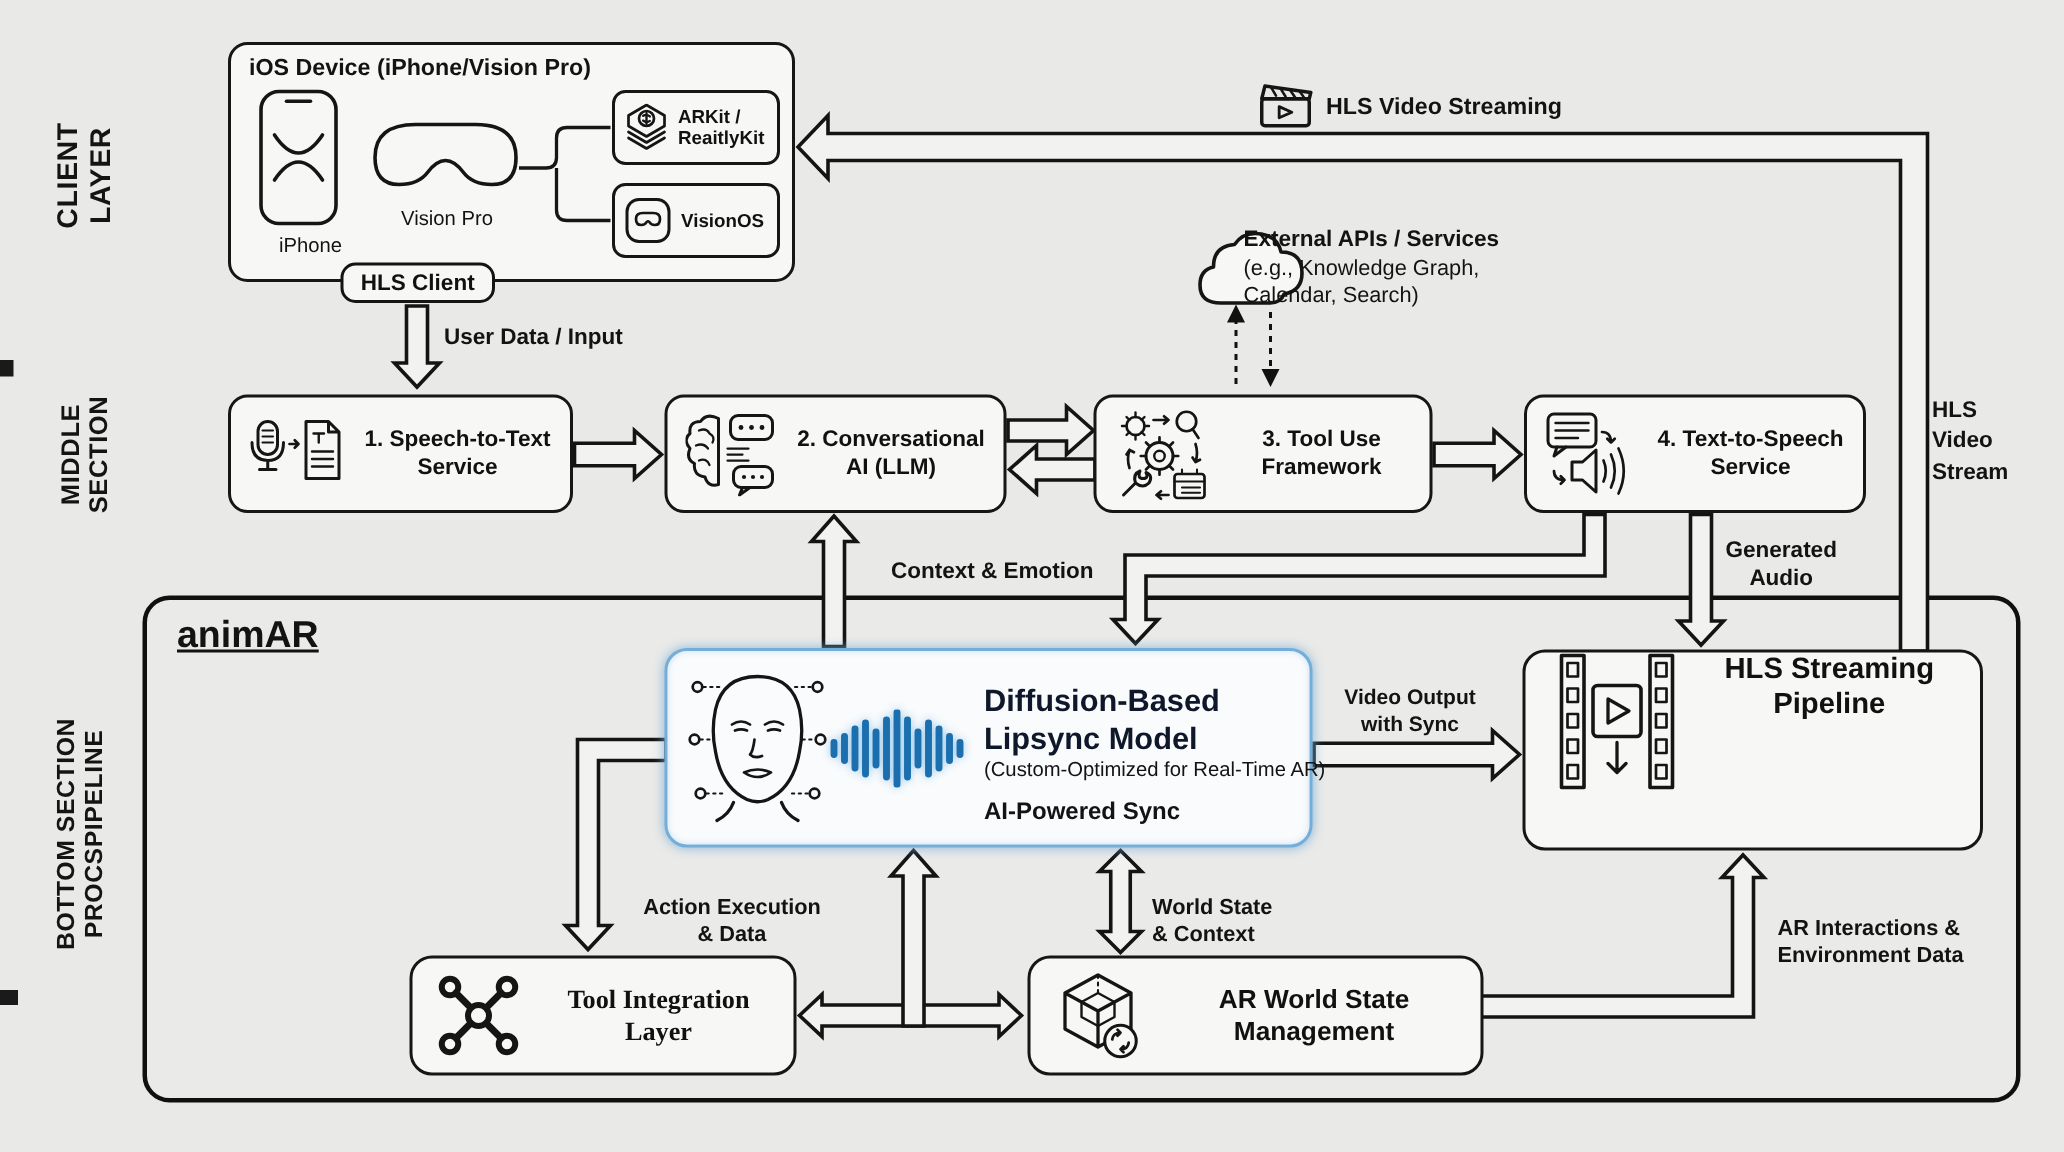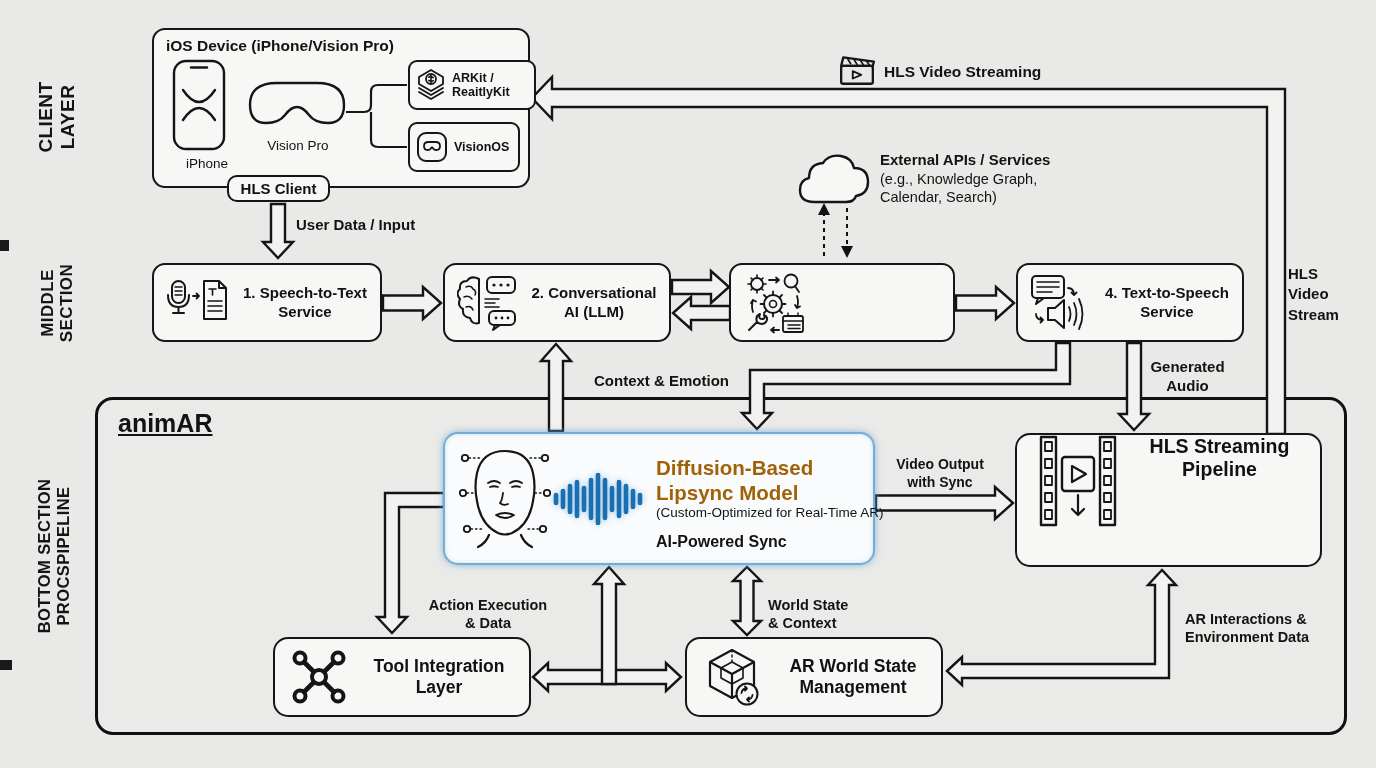--- a/index.html
+++ b/index.html
@@ -99,21 +99,21 @@
     <path class="icon" d="M12,32 Q28,56 44,32"></path>
     <path class="icon" d="M12,62 Q28,38 44,62"></path>
   </svg>
   <div class="lbl" style="left:172px;top:156px;width:56px;text-align:right;font-weight:400;font-size:13.5px;">iPhone</div>
 
   <svg class="abs" style="left:247px;top:76px;z-index:4;" width="100" height="58" viewBox="0 0 100 52">
     <path class="icon" d="M3,26 Q3,4 30,4 L70,4 Q97,4 97,26 Q97,44 81,44 Q68,44 62,36 Q56,28 50,28 Q44,28 38,36 Q32,44 19,44 Q3,44 3,26 Z"></path>
   </svg>
   <div class="lbl" style="left:252px;top:138px;width:92px;text-align:center;font-weight:400;font-size:13.5px;">Vision Pro</div>
 
-  <div class="box" style="left:408px;top:60px;width:128px;height:50px;border-width:2px;border-radius:9px;display:flex;align-items:center;gap:6px;padding:0 6px;">
+  <div class="box" style="left:408px;top:60px;width:112px;height:50px;border-width:2px;border-radius:9px;display:flex;align-items:center;gap:6px;padding:0 6px;">
     <svg width="30" height="32" viewBox="0 0 30 32">
       <path class="icon" style="stroke-width:1.8" d="M15,1 L27,8 V15 L15,22 L3,15 V8 Z"></path>
       <circle class="icon" style="stroke-width:1.8" cx="15" cy="10" r="5"></circle>
       <path class="icon" style="stroke-width:1.6" d="M15,6.5 V13.5 M12.8,8.2 Q15,6.8 17.2,8.6 M17.2,11.6 Q15,13.2 12.8,11.4"></path>
       <path class="icon" style="stroke-width:1.8" d="M3,19 L15,26 L27,19 M3,23 L15,30 L27,23"></path>
     </svg>
     <div style="font-size:12.5px;font-weight:700;line-height:1.15;">
       <div>ARKit /</div>
       <div>ReaitlyKit</div>
     </div>
@@ -137,21 +137,21 @@
     <path class="icon" style="stroke-width:2.2" d="M3,15 L5,7 L34,11 L33,15 Z"></path>
     <rect class="icon" style="stroke-width:2.2" x="3" y="15" width="30" height="17" rx="2"></rect>
     <path class="icon" style="stroke-width:1.6" d="M9,8 L12,13 M15,8.8 L18,13.6 M21,9.6 L24,14 M27,10.4 L30,14.6"></path>
     <path class="icon" style="stroke-width:1.8" d="M14,20 L22,23.5 L14,27 Z"></path>
   </svg>
   <div class="lbl" style="left:884px;top:62px;font-size:15.5px;">HLS Video Streaming</div>
 
   <svg class="abs" style="left:796px;top:152px;z-index:4;" width="76" height="54" viewBox="0 0 76 54">
     <path class="icon" style="fill:#f7f7f5;stroke-width:2.4" d="M18,50 Q4,50 4,38 Q4,28 13,26 Q13,12 27,11 Q33,2 45,4 Q56,6 58,16 Q72,16 72,30 Q72,42 60,44 Q58,50 50,50 Z"></path>
   </svg>
-  <div class="lbl" style="left:880px;top:150px;font-size:15px;line-height:1.3;">
+  <div class="lbl" style="left:829px;top:150px;font-size:15px;line-height:1.3;">
     <div>External APIs / Services</div>
     <div style="font-weight:400;font-size:14.5px;">(e.g., Knowledge Graph,</div>
     <div style="font-weight:400;font-size:14.5px;">Calendar, Search)</div>
   </div>
 
   <div class="lbl" style="left:1288px;top:264px;width:66px;font-size:15px;line-height:1.35;">
     <div>HLS</div>
     <div>Video</div>
     <div>Stream</div>
   </div>
@@ -206,20 +206,24 @@
       <g class="icon" style="stroke-width:1.8">
         <path d="M30,19.5 V23 M30,41 V44.5 M17.5,32 H21 M39,32 H42.5 M21,23 L23.5,25.5 M36.5,38.5 L39,41 M39,23 L36.5,25.5 M23.5,38.5 L21,41"></path>
       </g>
       <path class="icon" style="stroke-width:1.8" d="M10,28 Q8,34 10,40 M10,28 L8,31 M10,28 L13,29.5"></path>
       <path class="icon" style="stroke-width:1.8" d="M54,24 Q56,30 54,36 M54,36 L52,33 M54,36 L57,34.5"></path>
       <path class="icon" style="stroke-width:2" d="M6,58 L14,50 M14,50 Q12,44 17,42 Q15,47 19,47 Q23,47 21,43 Q26,45 23,50 Q19,54 14,50"></path>
       <rect class="icon" style="stroke-width:1.8" x="40" y="44" width="20" height="16" rx="2"></rect>
       <path class="icon" style="stroke-width:1.4" d="M40,49 H60 M45,44 V41 M55,44 V41 M45,53 H57 M45,56.5 H57"></path>
       <path class="icon" style="stroke-width:1.8" d="M36,58 H28 M28,58 L31,55.5 M28,58 L31,60.5"></path>
     </svg>
+    <div class="midtitle">
+      <div>3. Tool Use</div>
+      <div>Framework</div>
+    </div>
   </div>
 
   <div class="box midbox" style="left:1016px;top:263px;width:228px;height:79px;">
     <svg width="62" height="58" viewBox="0 0 62 58">
       <rect class="icon" style="stroke-width:2" x="2" y="2" width="32" height="22" rx="4"></rect>
       <path class="icon" style="stroke-width:1.6" d="M7,8 H29 M7,13 H29 M7,18 H22"></path>
       <path class="icon" style="stroke-width:2" d="M8,24 L6,30 L14,24"></path>
       <path class="icon" style="stroke-width:1.8" d="M38,14 Q44,14 44,21 M44,21 L41.5,18.5 M44,21 L46.5,18.5"></path>
       <path class="icon" style="stroke-width:1.8" d="M6,40 Q6,46 13,46 M13,46 L10.5,43.5 M13,46 L10.5,48.5"></path>
       <path class="icon" style="stroke-width:2" d="M18,34 H25 L34,26 V54 L25,46 H18 Z"></path>
@@ -268,21 +272,21 @@
       <line x1="39" y1="7" x2="39" y2="45"></line>
       <line x1="46" y1="2" x2="46" y2="50"></line>
       <line x1="53" y1="7" x2="53" y2="45"></line>
       <line x1="60" y1="15" x2="60" y2="37"></line>
       <line x1="67" y1="9" x2="67" y2="43"></line>
       <line x1="74" y1="13" x2="74" y2="39"></line>
       <line x1="81" y1="18" x2="81" y2="34"></line>
       <line x1="88" y1="22" x2="88" y2="30"></line>
     </g>
   </svg>
-  <div class="lbl" style="left:656px;top:456px;font-size:20.5px;line-height:1.2;color:#a16207;z-index:5;">
+  <div class="lbl" style="left:656px;top:456px;font-size:20.5px;line-height:1.2;color:#0f172a;z-index:5;">
     <div>Diffusion-Based</div>
     <div>Lipsync Model</div>
   </div>
   <div class="lbl" style="left:656px;top:505px;font-size:13.5px;font-weight:400;z-index:5;">(Custom-Optimized for Real-Time AR)</div>
   <div class="lbl" style="left:656px;top:532px;font-size:16px;font-weight:600;z-index:5;">AI-Powered Sync</div>
 
   <div class="lbl" style="left:890px;top:456px;width:100px;text-align:center;font-size:14px;z-index:5;">
     <div>Video Output</div>
     <div>with Sync</div>
   </div>
@@ -319,27 +323,27 @@
         <path d="M13,13 L43,43 M43,13 L13,43"></path>
       </g>
       <g class="icon" style="stroke-width:4">
         <circle cx="9" cy="9" r="5.5"></circle>
           <circle cx="47" cy="9" r="5.5"></circle>
         <circle cx="9" cy="47" r="5.5"></circle>
           <circle cx="47" cy="47" r="5.5"></circle>
       </g>
       <circle cx="28" cy="28" r="7" fill="#f7f7f5" stroke="#151515" stroke-width="4"></circle>
     </svg>
-    <div class="bigtitle" style="flex:1;">
+    <div class="bigtitle" style="flex:1;font-family:Liberation Serif, serif;">
       <div>Tool Integration</div>
       <div>Layer</div>
     </div>
   </div>
 
-  <div class="box" style="left:685px;top:637px;width:258px;height:80px;border-radius:15px;display:flex;align-items:center;gap:12px;padding:0 10px 0 16px;">
+  <div class="box" style="left:685px;top:637px;width:304px;height:80px;border-radius:15px;display:flex;align-items:center;gap:12px;padding:0 10px 0 16px;">
     <svg width="60" height="62" viewBox="0 0 60 62">
       <path class="icon" style="stroke-width:2.2" d="M29,4 L51,16 V40 L29,52 L7,40 V16 Z M7,16 L29,28 L51,16 M29,28 V52"></path>
       <path class="icon" style="stroke-width:1.6" d="M29,16 L40,22 V32 L29,38 L18,32 V22 Z"></path>
       <path class="icon" style="stroke-width:1.4;stroke-dasharray:2 3" d="M29,4 V16"></path>
       <circle cx="44" cy="48" r="10.5" fill="#f7f7f5" stroke="#151515" stroke-width="2"></circle>
       <path class="icon" style="stroke-width:1.8" d="M38.5,47 Q39,42.5 44,42.5 M44,42.5 L42,40.5 M44,42.5 L42,44.5 M49.5,49 Q49,53.5 44,53.5 M44,53.5 L46,55.5 M44,53.5 L46,51.5"></path>
     </svg>
     <div class="bigtitle" style="flex:1;">
       <div>AR World State</div>
       <div>Management</div>

